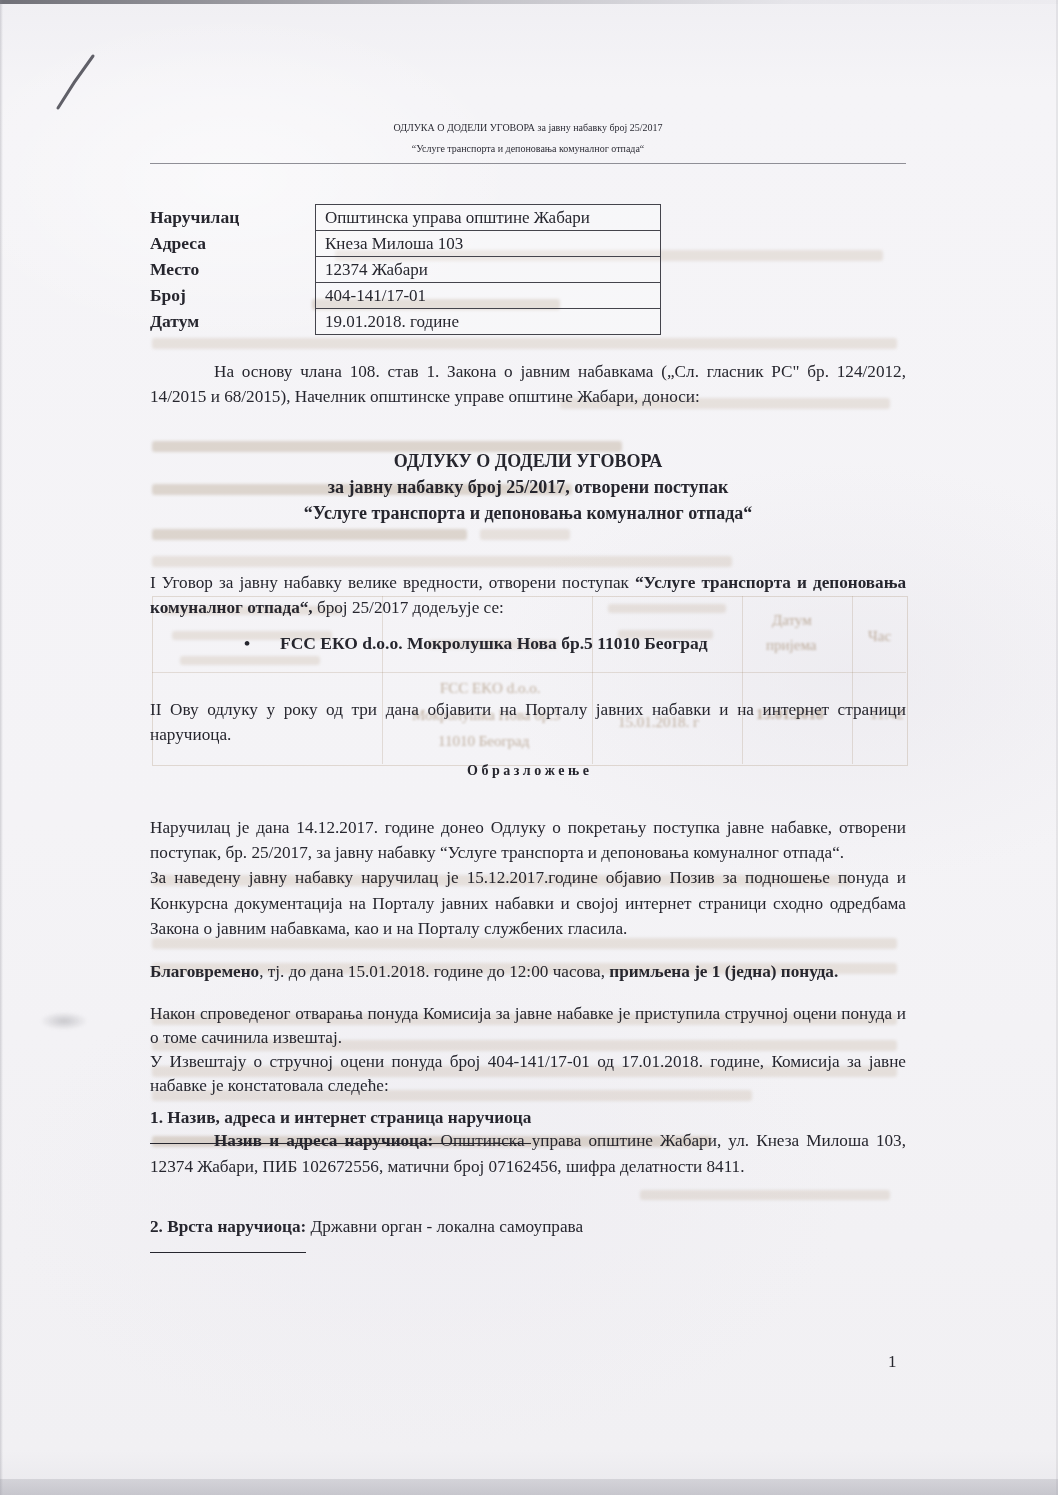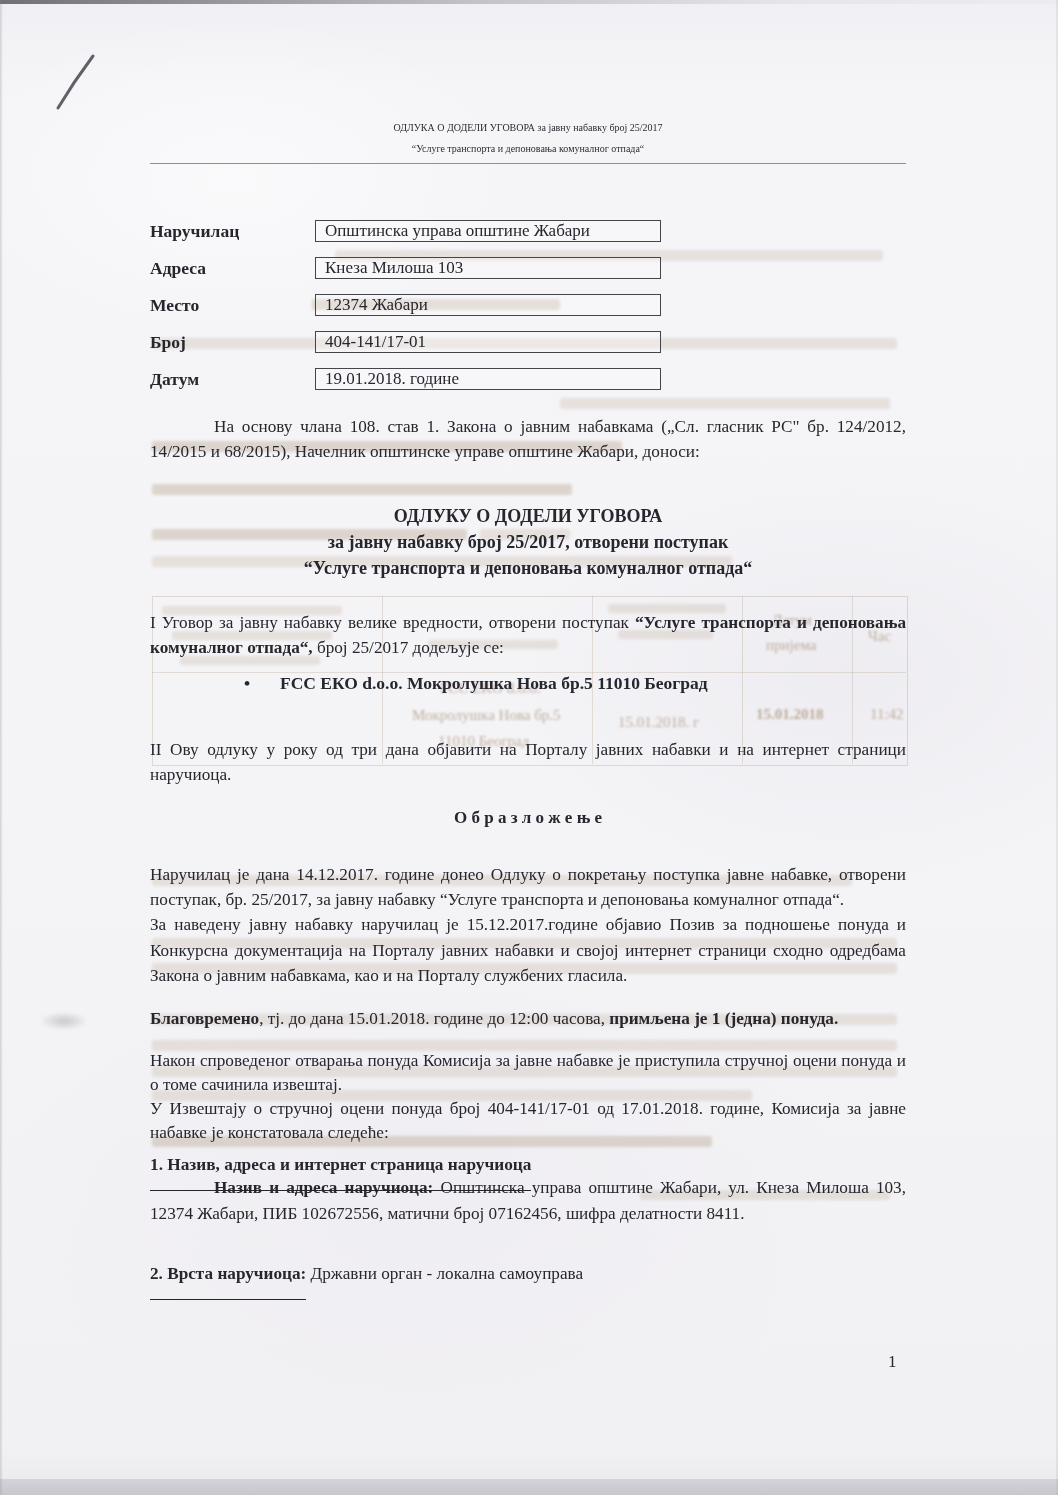--- a/index.html
+++ b/index.html
@@ -14,35 +14,35 @@
     content:"";position:absolute;inset:0;pointer-events:none;
     background:
       radial-gradient(420px 240px at 22% 12%, rgba(255,255,255,.5), transparent 70%),
       radial-gradient(500px 300px at 80% 45%, rgba(230,228,234,.45), transparent 70%),
       radial-gradient(600px 360px at 40% 80%, rgba(236,234,240,.5), transparent 70%);
   }
   .content{position:absolute;left:150px;top:0;width:756px;}
   .doc-header{margin-top:117px;text-align:center;font-size:10px;line-height:21px;color:#2b2b34;}
   .rule{margin-top:4px;height:0;border-top:1.4px solid #8f8f96;}
   .info{margin-top:40px;}
-  .irow{display:flex;height:38px;align-items:flex-end;}
+  .irow{display:flex;height:27px;}
   .irow + .irow{margin-top:-1px;}
   .ilabel{width:165px;font-weight:bold;font-size:17.5px;display:flex;align-items:center;}
   .ibox{width:335px;border:1px solid #44444c;display:flex;align-items:center;padding-left:9px;font-size:17px;background:rgba(255,255,255,.25);}
   .p{font-size:17.2px;line-height:25.3px;text-align:justify;}
   .ind{text-indent:64px;}
   .b{font-weight:bold;}
   .title{margin-top:38px;text-align:center;font-weight:bold;line-height:26px;}
   .title .t1{font-size:18px;}
   .title .t2,.title .t3{font-size:18px;}
-  .sec1{margin-top:29px;}
+  .sec1{margin-top:44px;}
   .bullet-line{margin-top:13px;font-size:17.5px;font-weight:bold;display:flex;}
   .bullet-dot{width:36px;margin-left:94px;font-weight:bold;}
   .sec2{margin-top:43px;}
-  .obraz{margin-top:17px;text-align:center;font-weight:bold;font-size:17px;line-height:26px;}
+  .obraz{margin-top:10px;text-align:center;font-weight:bold;font-size:14px;line-height:26px;}
   .p1{margin-top:31px;}
   .p2{margin-top:0;}
   .p3{margin-top:18px;}
   .p45{margin-top:17px;line-height:24.2px;}
   .h-item{margin-top:10px;font-size:17.3px;font-weight:bold;}
   .uline{border-bottom:1.6px solid #26262e;padding-bottom:16px;}
   .body1{margin-top:0;}
   .inet{margin-top:-5px;font-size:17.2px;line-height:25.3px;}
   .inet .site{border-bottom:1.4px solid #26262e;padding-bottom:1px;}
   .h2line{margin-top:38px;font-size:17.2px;}

